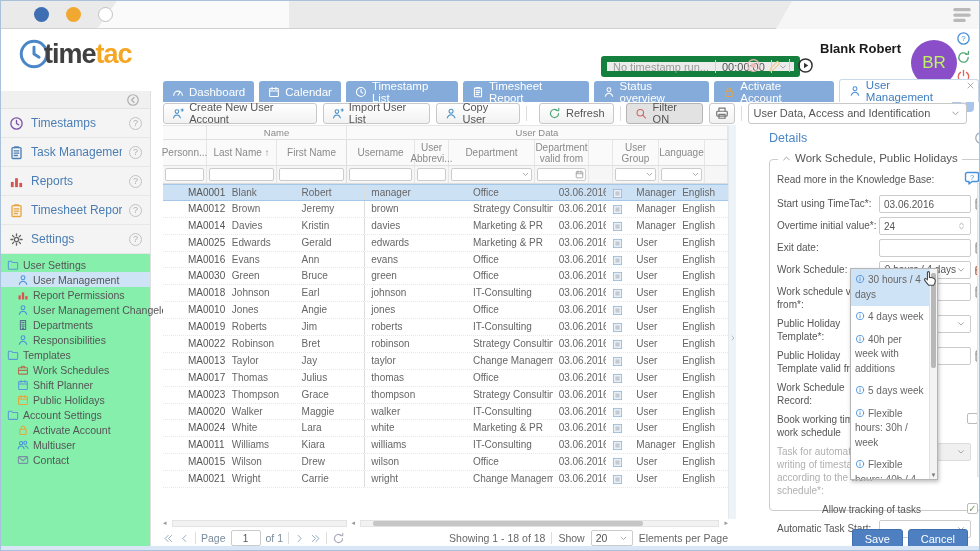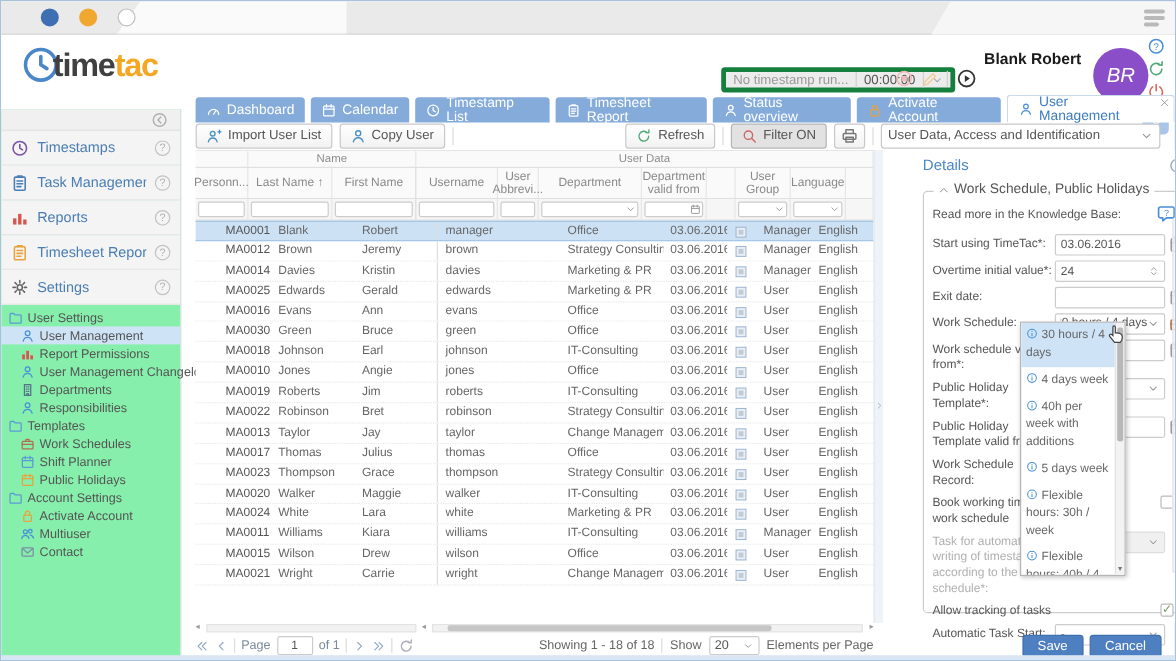--- a/index.html
+++ b/index.html
@@ -21,22 +21,22 @@
   .menu-btn { position:absolute; right:6px; top:4px; width:26px; height:20px; color:#b9b9b9; }
 
   
   .app-header { left:0; top:28px; width:980px; height:62px; background:#fff; }
   .logo { position:absolute; left:16px; top:8px; display:flex; align-items:center; }
   .logo .clock { width:34px; height:34px; color:#4a86c8; }
   .logo .t1 { font-size:27px; font-weight:bold; color:#404040; letter-spacing:-1px; margin-left:-7px;}
   .logo .t2 { font-size:27px; font-weight:bold; color:#f5a623; letter-spacing:-1px;}
   .user-name { position:absolute; right:80px; top:12px; font-size:13px; font-weight:bold; color:#1a1a1a; }
   .avatar { position:absolute; right:24px; top:11px; width:46px; height:46px; border-radius:50%;
-            background:#8a4fc8; color:#ffffff; font-size:17px; display:flex; align-items:center; justify-content:center;font-style:italic; }
-  .timer-widget { position:absolute; left:600px; top:27px; height:21px; background:#ececec; border:4px solid #15803d;
+            background:#8a4fc8; color:#bef264; font-size:17px; display:flex; align-items:center; justify-content:center; }
+  .timer-widget { position:absolute; left:600px; top:27px; height:21px; background:#ececec; border:6px solid #15803d;
             border-radius:3px; display:flex; align-items:center; padding:0 6px; gap:6px; font-size:11px; color:#999; }
   .timer-widget .tv { color:#555; }
   .tsep { width:1px; height:13px; background:#cfcfcf; }
   .timer-icons { position:absolute; left:745px; top:28px; display:flex; align-items:center; gap:7px; }
   .right-rail { position:absolute; right:3px; top:30px; width:26px; display:flex; flex-direction:column; align-items:center; gap:4px; }
   .rail-ic { width:15px; height:15px; }
   .bulb-box { width:22px; height:24px; background:#a9c6ea; border-radius:4px; color:#fff; display:flex; align-items:center; justify-content:center; }
   .bulb-box .ic { width:13px; height:13px; }
 
   
@@ -361,20 +361,31 @@
           <svg viewBox="0 0 16 16">
             <g fill="none" stroke="currentColor" stroke-width="1.4" stroke-linecap="round" stroke-linejoin="round">
               <path d="M3.5 3.5l9 9M12.5 3.5l-9 9"></path>
             </g>
           </svg>
         </span>
       </div>
   </div>
 
   <div class="abs toolbar">
+    <div class="tbtn">
+      <span class="ic" style="color:#4a90c4;">
+          <svg viewBox="0 0 16 16">
+            <g fill="none" stroke="currentColor" stroke-width="1.4" stroke-linecap="round" stroke-linejoin="round">
+              <circle cx="6.5" cy="5.4" r="2.4"></circle>
+              <path d="M2 13.8c.7-2.6 2.4-3.9 4.5-3.9s3.8 1.3 4.5 3.9M11.8 3.5h3.2M13.4 1.9v3.2"></path>
+            </g>
+          </svg>
+        </span>
+      <span>Create New User Account</span>
+    </div>
     <div class="tbtn">
       <span class="ic" style="color:#4a90c4;">
           <svg viewBox="0 0 16 16">
             <g fill="none" stroke="currentColor" stroke-width="1.4" stroke-linecap="round" stroke-linejoin="round">
               <circle cx="6.5" cy="5.4" r="2.4"></circle>
               <path d="M2 13.8c.7-2.6 2.4-3.9 4.5-3.9s3.8 1.3 4.5 3.9M11.8 3.5h3.2M13.4 1.9v3.2"></path>
             </g>
           </svg>
         </span>
       <span>Import User List</span>
@@ -1277,21 +1288,21 @@
               <svg viewBox="0 0 16 16">
                 <g fill="none" stroke="currentColor" stroke-width="1.4" stroke-linecap="round" stroke-linejoin="round">
                   <path d="M4 5.8L8 9.8l4-4"></path>
                 </g>
               </svg>
             </span>
           </span>
         <span class="dicon"></span>
       </div>
       <div class="drow">
-        <span class="dlabel" style="width:128px;">Allow tracking of tasks</span>
+        <span class="dlabel" style="width:128px;margin-left:45px;">Allow tracking of tasks</span>
         <span class="cbox">✓</span>
       </div>
       <div class="drow">
         <span class="dlabel">Automatic Task Start:</span>
         <span class="dctrl">
           <span>-</span>
           <span class="ic chev">
               <svg viewBox="0 0 16 16">
                 <g fill="none" stroke="currentColor" stroke-width="1.4" stroke-linecap="round" stroke-linejoin="round">
                   <path d="M4 5.8L8 9.8l4-4"></path>

